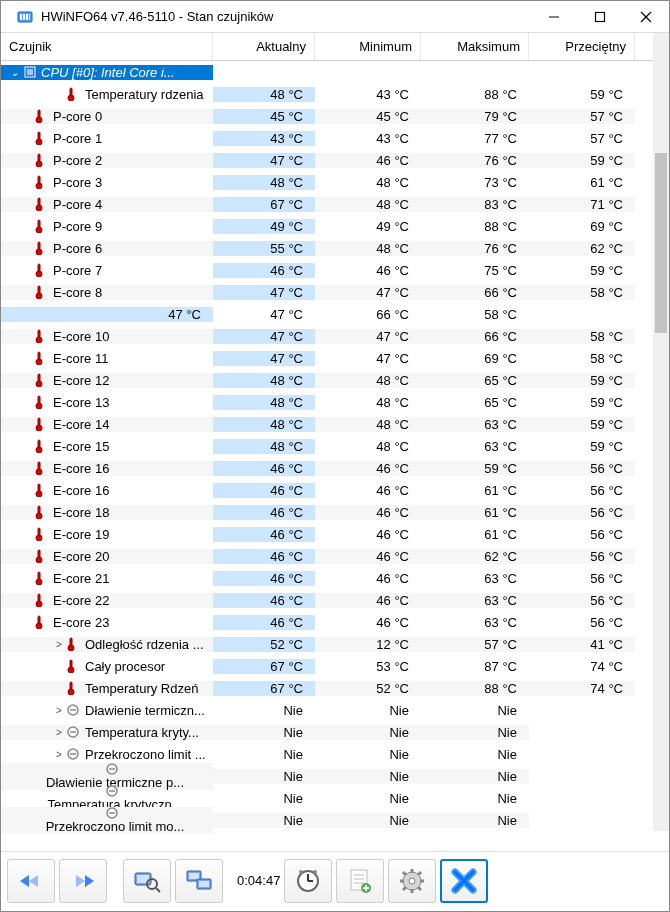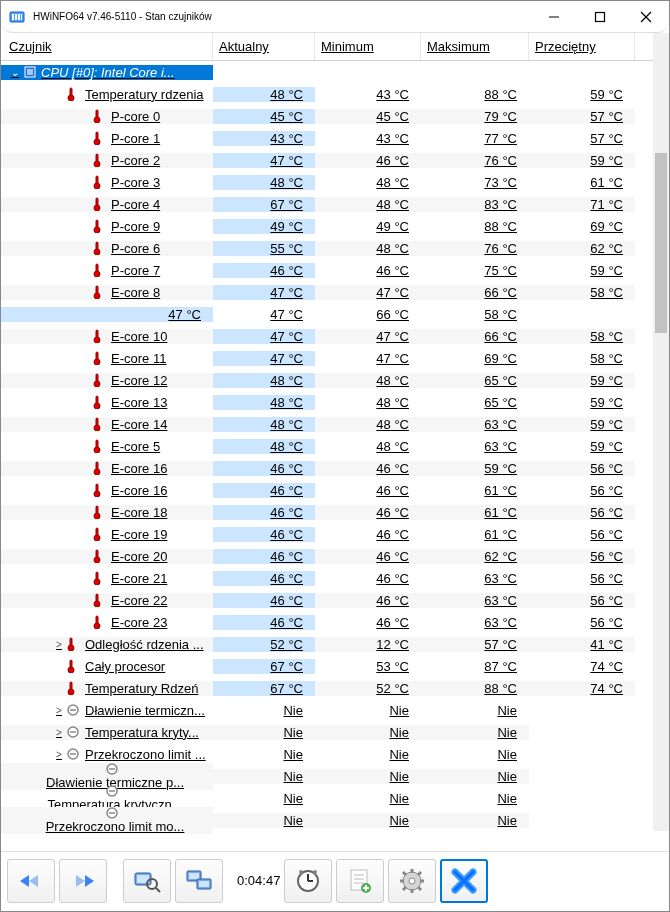--- a/index.html
+++ b/index.html
@@ -18,26 +18,25 @@
     height: 912px;
     border: 1px solid #888;
     background: #fff;
     display: flex;
     flex-direction: column;
   }
   .titlebar {
     height: 32px;
     display: flex;
     align-items: center;
-    padding-left: 8px;
+    padding-left: 16px;
     background: #fff;
     color: #000;
-    font-size: 10px;
+    font-size: 13px;
     border-bottom: 1px solid #ddd;
-    border-radius: 12px;
   }
   .titlebar .icon { margin-right: 8px; display:flex; align-items:center; }
   .titlebar .title { flex: 1; }
   .titlebar .ctrls { display: flex; }
   .titlebar .ctrl {
     width: 46px;
     height: 32px;
     display: flex;
     align-items: center;
     justify-content: center;
@@ -56,20 +55,21 @@
     grid-template-columns: 212px 102px 106px 108px 106px;
     align-items: center;
   }
   .header-row {
     border-bottom: 1px solid #d0d0d0;
     font-size: 13px;
     color: #000;
   }
   .header-cell {
     padding: 6px 8px 6px 6px;
+    text-align: right;
     border-right: 1px solid #e8e8e8;
     white-space: nowrap;
     overflow: hidden;
   }
   .header-cell:first-child {
     text-align: left;
     padding-left: 8px;
   }
   .data-row {
     height: 22px;
@@ -103,21 +103,21 @@
     width: 12px;
     display: inline-block;
     text-align: center;
     color: #555;
     font-size: 10px;
     margin-right: 2px;
   }
   .indent0 { padding-left: 8px; }
   .indent1 { padding-left: 16px; flex-direction: column; }
   .indent2 { padding-left: 52px; }
-  .indent3 { padding-left: 92px; }
+  .indent3 { padding-left: 34px; }
   .icon16 { width: 14px; display: inline-flex; align-items: center; margin-right: 4px; }
   .toolbar {
     height: 60px;
     display: flex;
     align-items: center;
     padding: 8px 6px 10px 6px;
     gap: 4px;
     border-top: 1px solid #e0e0e0;
   }
   .tbtn {
@@ -174,21 +174,21 @@
       <div class="ctrl close">
         <svg width="12" height="12" viewBox="0 0 12 12">
             <line x1="1" y1="1" x2="11" y2="11" stroke="#000" stroke-width="1.3"></line>
             <line x1="11" y1="1" x2="1" y2="11" stroke="#000" stroke-width="1.3"></line>
           </svg>
       </div>
     </div>
   </div>
 
   <div class="table-wrap" style="position:relative;">
-    <div style="display:flex;text-decoration:underline;">
+    <div style="display:flex;">
       <div style="flex:1;">
 
       <div class="header-row">
         <div class="header-cell">Czujnik</div>
         <div class="header-cell">Aktualny</div>
         <div class="header-cell">Minimum</div>
         <div class="header-cell">Maksimum</div>
         <div class="header-cell">Przeciętny</div>
       </div>
 
@@ -443,21 +443,21 @@
               <div class="num-cell">59 °C</div>
             </div>
             <div class="data-row">
               <div class="name-cell indent3">
                 <span class="icon16">
                   <svg width="8" height="14" viewBox="0 0 8 14">
                     <rect x="3" y="1" width="2" height="8" fill="#d00" stroke="#900" rx="1"></rect>
                     <circle cx="4" cy="11" r="3" fill="#d00" stroke="#900"></circle>
                   </svg>
                 </span>
-                <span>E-core 5</span>
+                <span>E-core 15</span>
               </div>
               <div class="num-cell blue">48 °C</div>
               <div class="num-cell">48 °C</div>
               <div class="num-cell">63 °C</div>
               <div class="num-cell">59 °C</div>
             </div>
             <div class="data-row alt">
               <div class="name-cell indent3">
                 <span class="icon16">
                   <svg width="8" height="14" viewBox="0 0 8 14">

